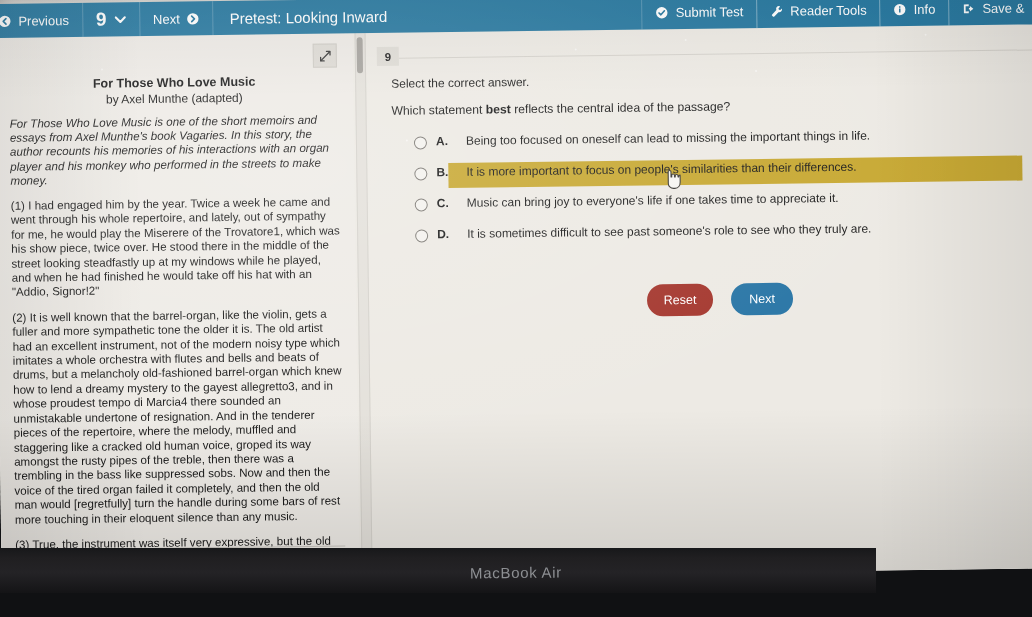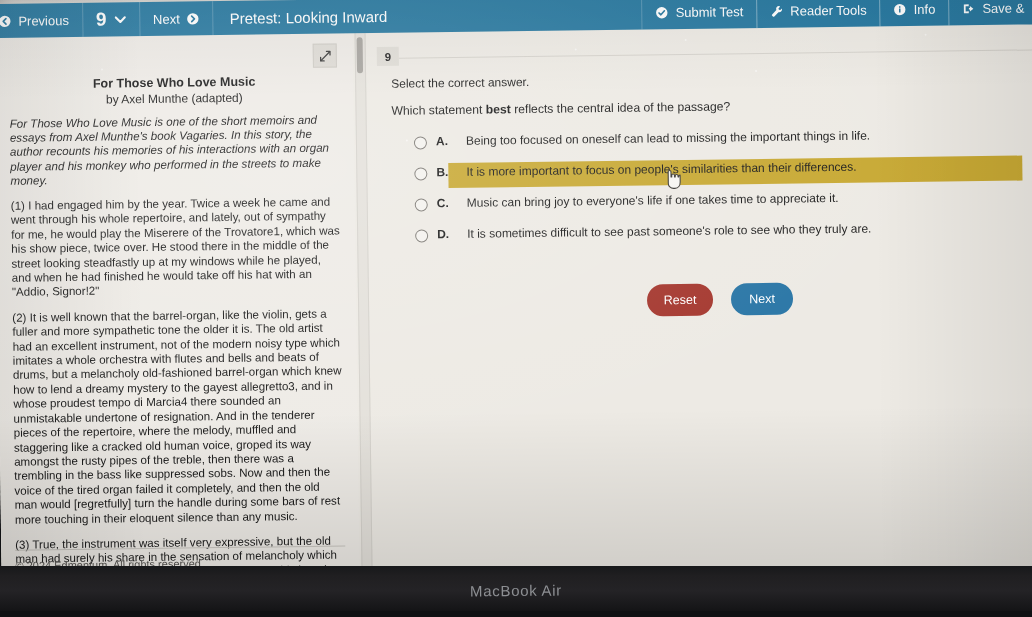--- a/index.html
+++ b/index.html
@@ -22,25 +22,24 @@
     left: 0; top: 0;
     width: 1032px;
     height: 617px;
     background: #101113;
     overflow: hidden;
   }
   #bezel-bottom {
     position: absolute;
     left: 0;
     top: 548px;
-    width: 1032px;
+    width: 876px;
     height: 45px;
     background: linear-gradient(180deg, #17181a 0%, #201f21 22%, #242326 55%, #141416 100%);
     overflow: hidden;
-    margin-top: 18px;
   }
   #macbook-label {
     position: absolute;
     left: 0;
     top: 16px;
     width: 1032px;
     text-align: center;
     color: #8d8f93;
     font-size: 15px;
     letter-spacing: 0.7px;

